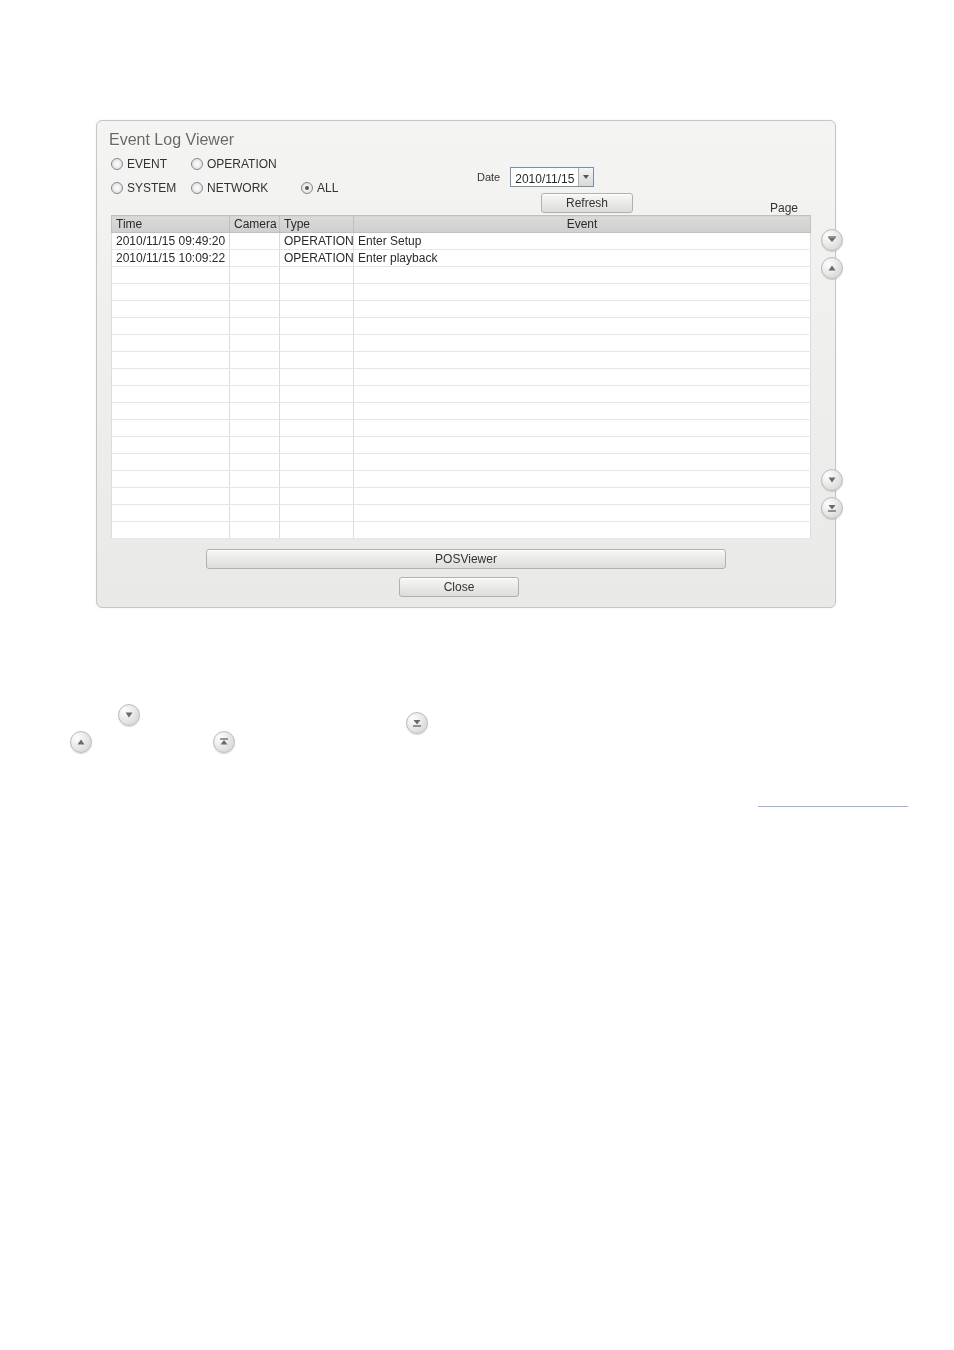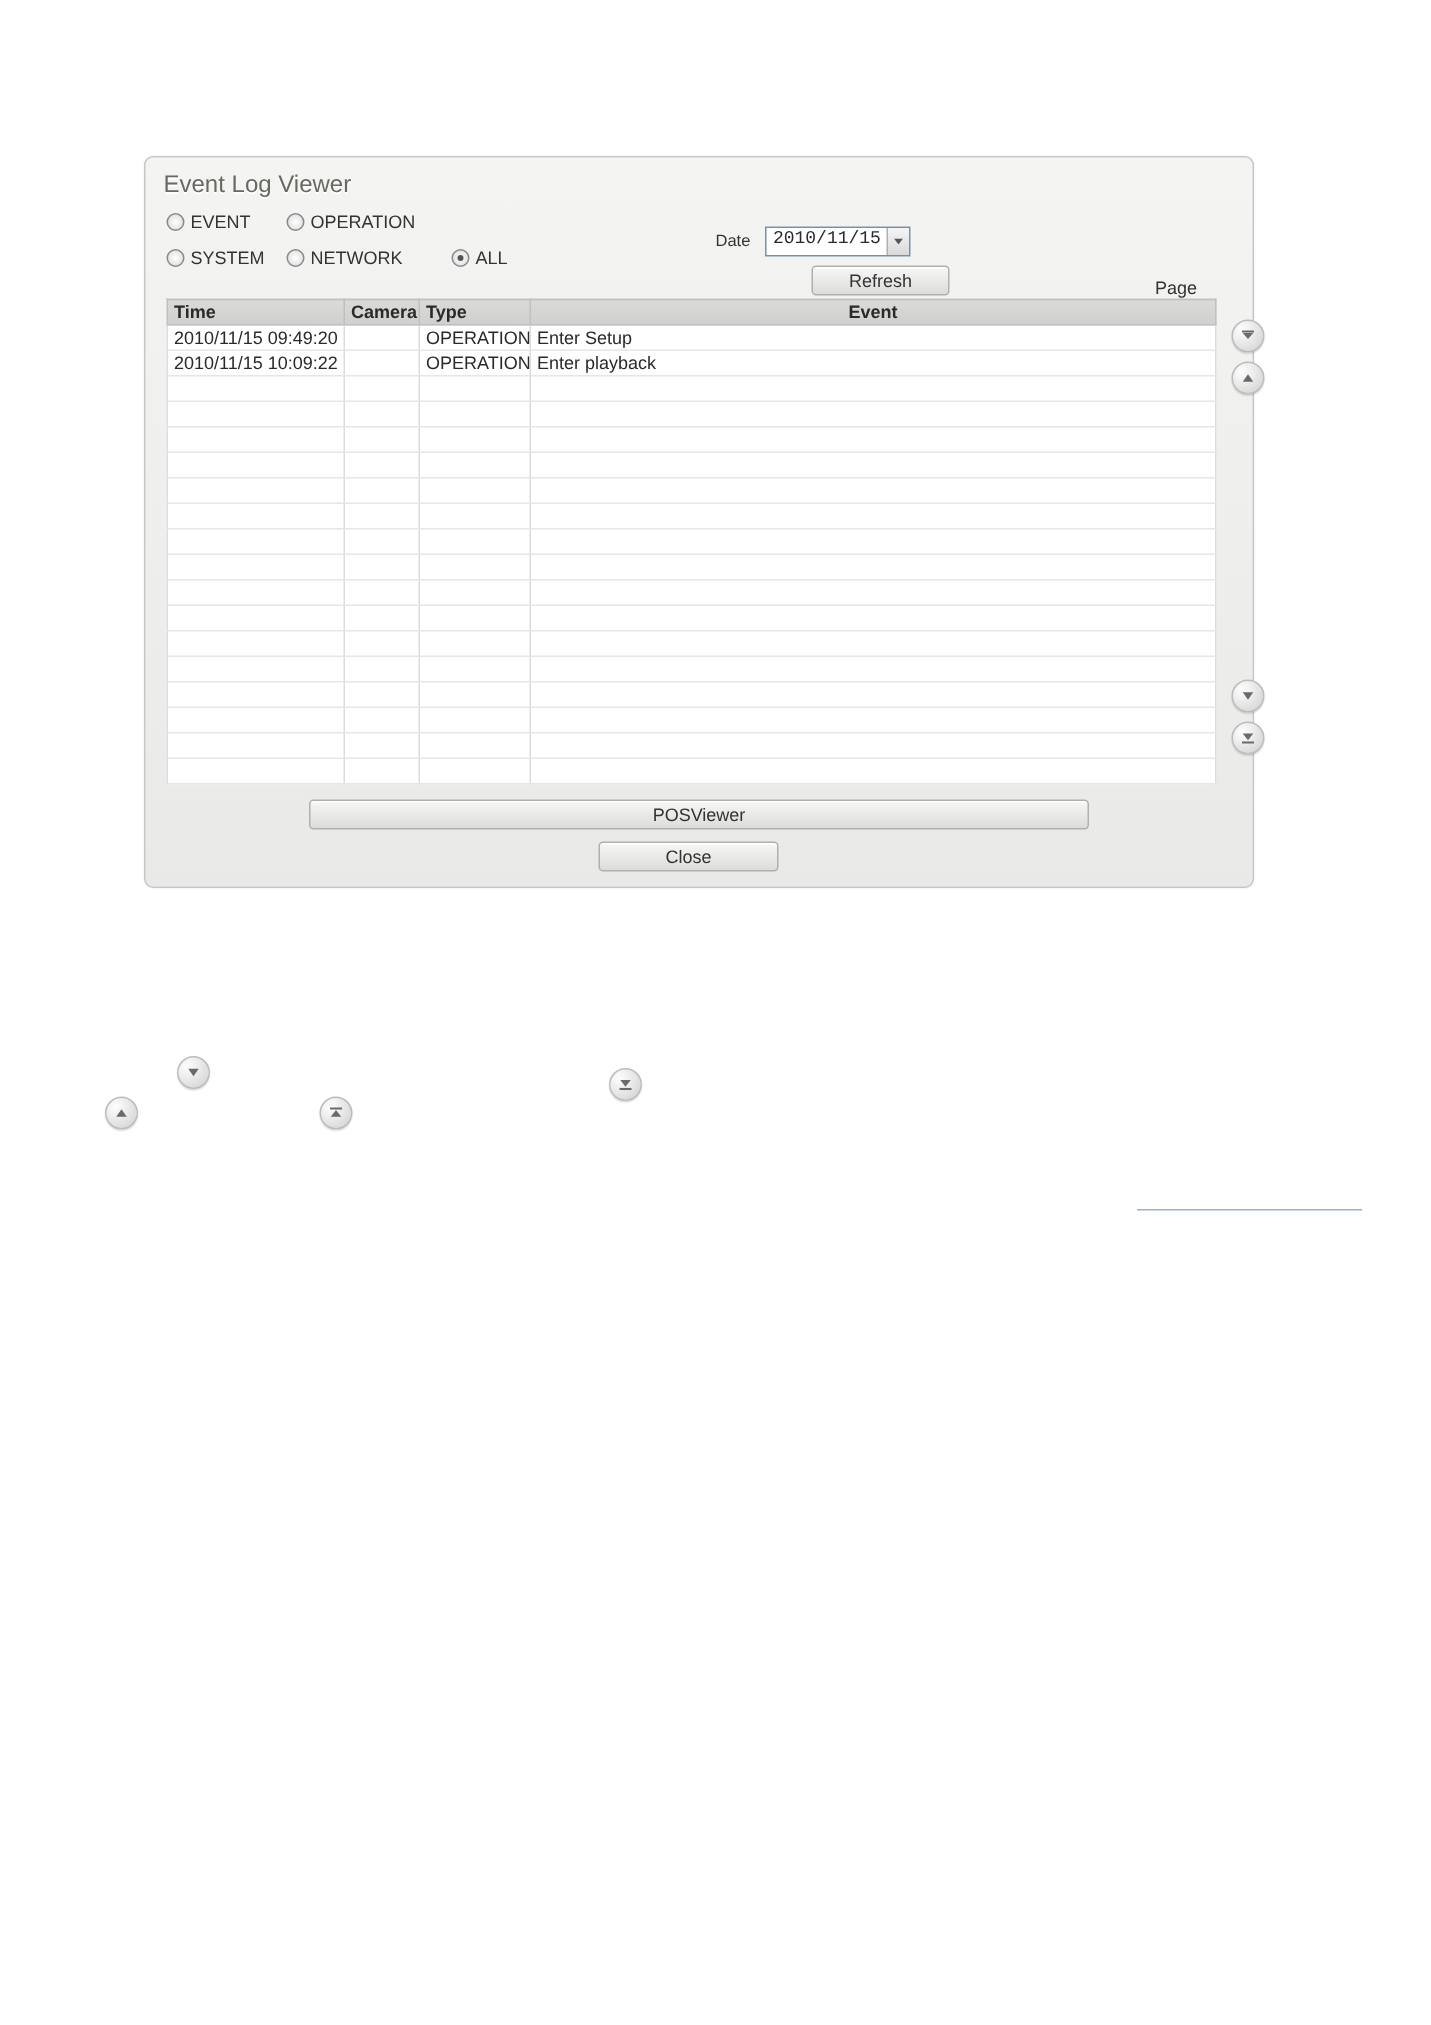--- a/index.html
+++ b/index.html
@@ -9,21 +9,21 @@
     height: 1350px;
     background: #ffffff;
     font-family: Arial, sans-serif;
     font-size: 12px;
     color: #2a2a2a;
   }
 
   .window {
     position: absolute;
     left: 96px;
-    top: 104px;
+    top: 120px;
     width: 740px;
     border: 1px solid #c6c6c6;
     border-radius: 6px;
     background: linear-gradient(#f4f4f3, #e9e9e8);
     box-shadow: 0 0 2px rgba(0,0,0,0.08);
     box-sizing: border-box;
     padding: 0;
   }
 
   .titlebar {
@@ -98,27 +98,26 @@
     display: flex;
     align-items: center;
     gap: 10px;
   }
   .date-label {
     font-size: 11px;
     color: #333;
   }
   .date-field {
     display: inline-flex;
-    align-items: flex-start;
+    align-items: flex-end;
     border: 1px solid #7a8fa5;
     background: #fff;
     height: 18px;
     padding: 0 0 0 4px;
     font-size: 12px;
-    font-family: Liberation Mono, monospace;
   }
   .date-field .dd-btn {
     width: 14px;
     height: 18px;
     margin-left: 4px;
     background: linear-gradient(#f5f5f5,#d9d9d9);
     border-left: 1px solid #b0b0b0;
     display: inline-flex;
     align-items: center;
     justify-content: center;
@@ -167,21 +166,21 @@
   table.log {
     width: 700px;
     border-collapse: collapse;
     background: #fff;
     border: 1px solid #c6c6c6;
     table-layout: fixed;
   }
   table.log th {
     background: linear-gradient(#dadad8,#cfcfcd);
     border: 1px solid #c0c0bf;
-    font-weight: bold;
+    font-weight: normal;
     font-size: 12px;
     padding: 1px 4px;
     text-align: left;
     color: #2a2a2a;
   }
   table.log td {
     border-left: 1px solid #dcdcdc;
     border-right: 1px solid #dcdcdc;
     border-bottom: 1px solid #e6e6e6;
     font-size: 12px;

